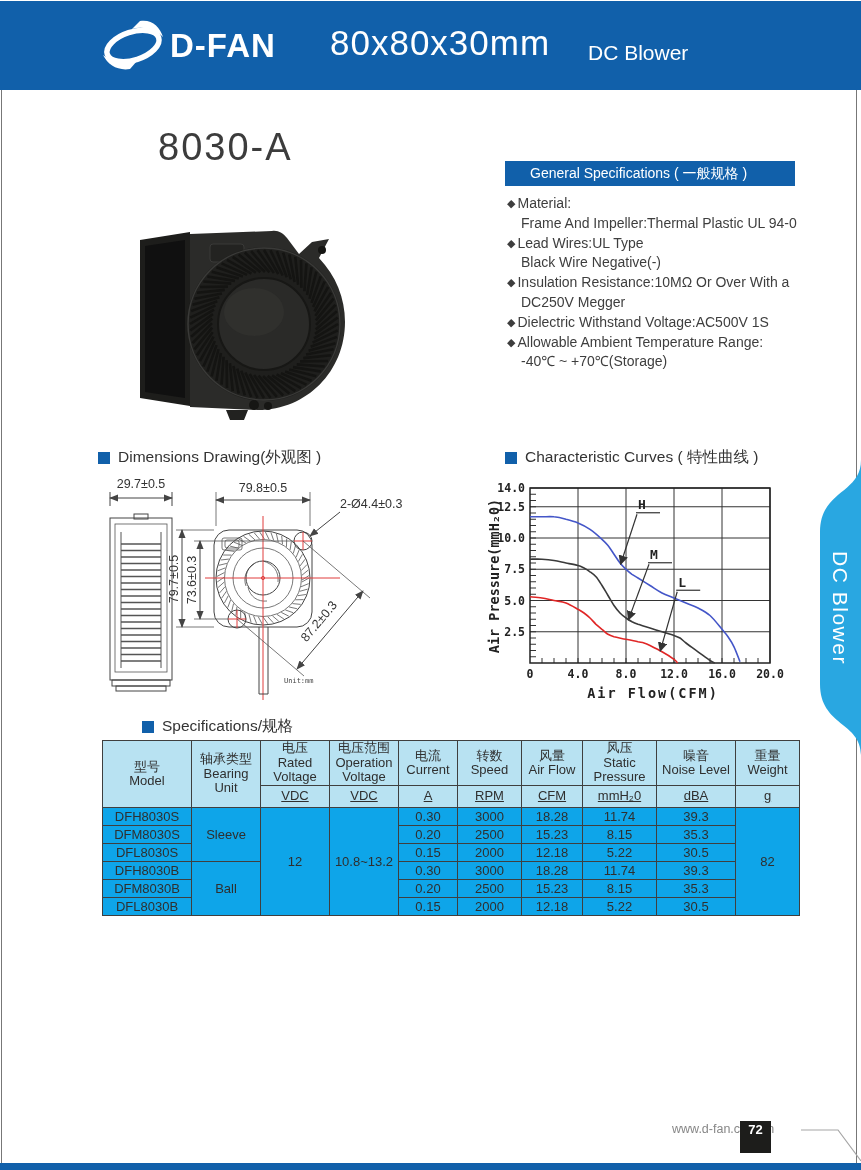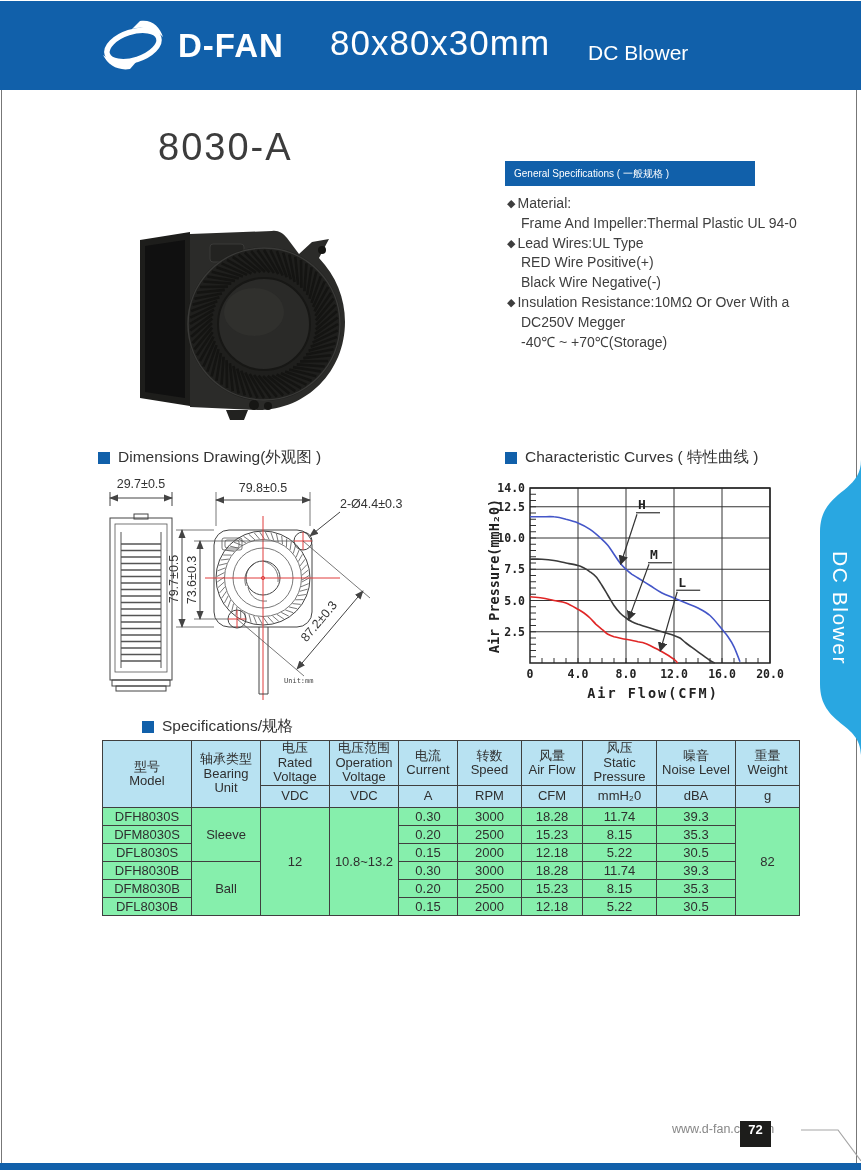--- a/index.html
+++ b/index.html
@@ -1,33 +1,33 @@
 <!DOCTYPE html>
 <html><head>
 <meta charset="utf-8">
 <style>
   html,body{margin:0;padding:0;background:#e8e8e8;}
   #page{position:relative;width:861px;height:1170px;background:#ffffff;overflow:hidden;
         font-family:"Liberation Sans",sans-serif;color:#3a3a3a;margin:0 auto;}
   
   .header-bar{position:absolute;left:0;top:1px;width:861px;height:89px;background:#1160aa;}
   .logo-wrap{position:absolute;left:100px;top:17px;display:flex;align-items:center;}
-  .brand-name{color:#fff;font-size:33px;font-weight:bold;letter-spacing:1px;margin-left:12px;}
+  .brand-name{color:#fff;font-size:33px;font-weight:bold;letter-spacing:1px;margin-left:4px;}
   .size-text{position:absolute;left:330px;top:22px;color:#fff;font-size:35px;letter-spacing:1px;}
   .type-text{position:absolute;left:588px;top:40px;color:#fff;font-size:21px;}
   
   .edge{position:absolute;top:90px;width:1px;height:1073px;background:#777;}
   .edge-left{left:1px;} .edge-right{left:856px;}
   .bottom-bar{position:absolute;left:0;top:1163px;width:861px;height:7px;background:#1160aa;}
   
   .page-title{position:absolute;left:158px;top:126px;font-size:38px;color:#3c3c3c;letter-spacing:2px;}
   .photo{position:absolute;left:126px;top:208px;}
   
-  .gs-header{position:absolute;left:505px;top:161px;width:250px;height:25px;background:#1160aa;
-             color:#fff;font-size:10px;line-height:25px;padding-left:9px;box-sizing:border-box;}
+  .gs-header{position:absolute;left:505px;top:161px;width:290px;height:25px;background:#1160aa;
+             color:#fff;font-size:14px;line-height:25px;padding-left:25px;box-sizing:border-box;}
   .gs-list{position:absolute;left:507px;top:194px;width:310px;font-size:14px;color:#3e3e3e;}
   .gs-line{line-height:19.8px;white-space:nowrap;}
   .gs-line.indent{padding-left:14px;}
   .gs-bullet{font-size:11px;margin-right:2px;vertical-align:1px;color:#3e3e3e;}
   
   .sec{position:absolute;display:flex;align-items:center;font-size:15.5px;color:#333;}
   .sec .sq{width:12px;height:12px;background:#1160aa;margin-right:8px;flex:0 0 auto;}
   .sec-dims{left:98px;top:447px;} .sec-curves{left:505px;top:447px;} .sec-specs{left:98px;top:716px;margin-left:44px;}
   
   .dims-svg{position:absolute;left:88px;top:472px;}
@@ -43,25 +43,25 @@
   .ctitle{font-family:"DejaVu Sans Mono",monospace;font-size:13.5px;font-weight:bold;fill:#222;}
   .cann{font-family:"DejaVu Sans Mono",monospace;font-size:13px;font-weight:bold;fill:#222;}
   
   .side-tab{position:absolute;left:797px;top:460px;}
   
   .spec-table{position:absolute;left:102px;top:740px;width:697px;border-collapse:collapse;
               table-layout:fixed;font-size:13px;color:#2f2f2f;}
   .spec-table th,.spec-table td{border:1px solid #3f3f3f;text-align:center;vertical-align:middle;
               padding:0;font-weight:normal;overflow:hidden;}
   .spec-table thead th{background:#b8e2f2;line-height:14.5px;}
-  .spec-table tr.h1 th{height:44px;} .spec-table tr.h2 th{height:21px;}
-  .spec-table tbody td{height:17px;line-height:17px;background:#86efac;}
+  .spec-table tr.h1 th{height:44px;} .spec-table tr.h2 th{height:21px;text-decoration:underline;}
+  .spec-table tbody td{height:17px;line-height:17px;background:#0ea5e9;}
   
   .website{position:absolute;left:672px;top:1122px;font-size:12.5px;color:#878787;}
-  .page-badge{position:absolute;left:740px;top:1121px;width:31px;height:26px;background:#1d1d1b;
+  .page-badge{position:absolute;left:740px;top:1121px;width:31px;height:32px;background:#1d1d1b;
               color:#fff;font-size:13px;font-weight:bold;text-align:center;line-height:18px;}
   .footer-line{position:absolute;left:801px;top:1123px;}
 </style>
 </head>
 <body>
 
 <div id="page">
 
   <div class="header-bar">
     <div class="logo-wrap">
@@ -170,24 +170,25 @@
     <circle cx="128" cy="197" r="5" fill="#161614"></circle>
     <circle cx="142" cy="198" r="4" fill="#161614"></circle>
     <polygon points="100,202 122,202 118,212 104,212" fill="#222220"></polygon>
   </svg>
 
   <div class="gs-header">General Specifications ( 一般规格 )</div>
   <div class="gs-list" id="gs-list">
       <div class="gs-line"><span class="gs-bullet">◆</span><span>Material:</span></div>
       <div class="gs-line indent"><span>Frame And Impeller:Thermal Plastic UL 94-0</span></div>
       <div class="gs-line"><span class="gs-bullet">◆</span><span>Lead Wires:UL Type</span></div>
-      <div class="gs-line indent"><span>RED Wire Positive(+)</span></div>
       <div class="gs-line indent"><span>Black Wire Negative(-)</span></div>
       <div class="gs-line"><span class="gs-bullet">◆</span><span>Insulation Resistance:10MΩ Or Over With a</span></div>
       <div class="gs-line indent"><span>DC250V Megger</span></div>
+      <div class="gs-line"><span class="gs-bullet">◆</span><span>Dielectric Withstand Voltage:AC500V 1S</span></div>
+      <div class="gs-line"><span class="gs-bullet">◆</span><span>Allowable Ambient Temperature Range:</span></div>
       <div class="gs-line indent"><span>-40℃ ~ +70℃(Storage)</span></div>
     </div>
 
   <div class="sec sec-dims">
     <span class="sq"></span>
     <span>Dimensions Drawing(外观图 )</span>
   </div>
   <div class="sec sec-curves">
     <span class="sq"></span>
     <span>Characteristic Curves ( 特性曲线 )</span>

